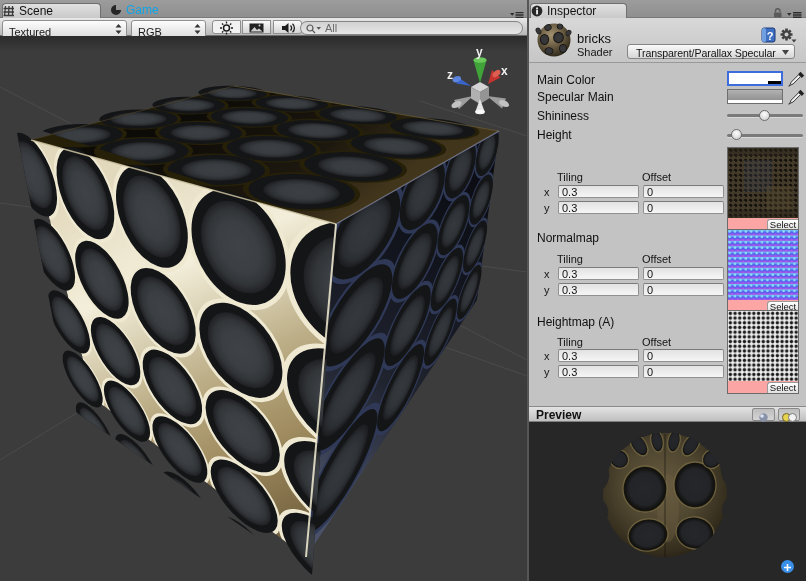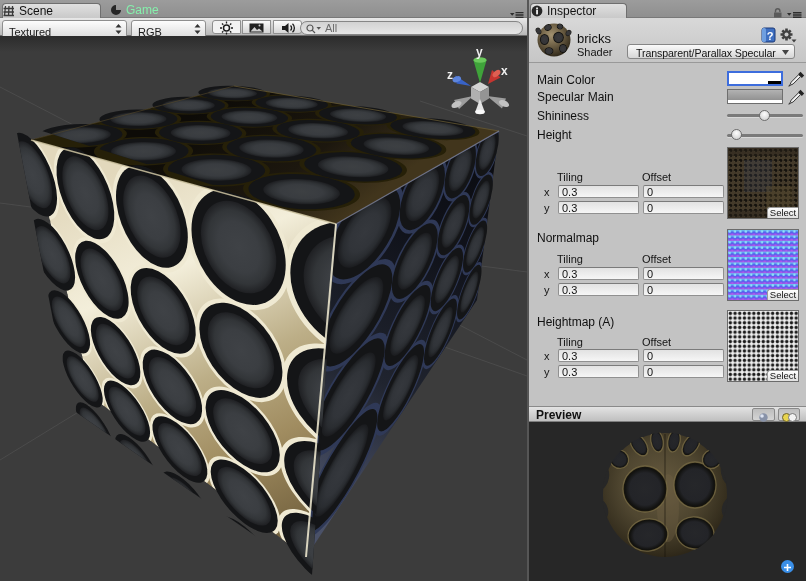--- a/index.html
+++ b/index.html
@@ -20,41 +20,41 @@
 .tbtn { position:absolute; top:2px; height:14px; width:29px; background:linear-gradient(#fbfbfb,#d4d4d4);
   border:1px solid #8f8f8f; }
 .tbtn.on { background:#f2f2f2; }
 
 .insp { position:absolute; left:529px; top:0; width:277px; height:581px; background:#c3c3c3; }
 .lbl { position:absolute; font-size:12px; color:#101010; white-space:nowrap; }
 .slbl { position:absolute; font-size:11px; color:#151515; white-space:nowrap; }
 .tf { position:absolute; height:13px; background:linear-gradient(#e2e2e2,#f6f6f6);
   border:1px solid #909090; border-top-color:#7b7b7b; border-radius:2px;
   font-size:11px; color:#111; padding:0px 0 0 3px; line-height:12px; }
-.thumbf { position:absolute; width:72px; height:72px; background:#fca5a5; border:1px solid #6b6b6b; }
+.thumbf { position:absolute; width:72px; height:84px; background:#fca5a5; border:1px solid #6b6b6b; }
 .selbtn { position:absolute; right:0px; bottom:0px; width:31px; height:11px;
   background:linear-gradient(#ffffff,#e0e0e0); border:1px solid #9a9a9a; border-right:none; border-bottom:none;
   border-radius:3px 0 0 0; font-size:9.5px; color:#111; text-align:center; line-height:10px; }
 .track { position:absolute; height:3px; background:#7a7a7a; border-radius:2px; box-shadow:0 1px 0 #d8d8d8; }
 .thumbk { position:absolute; width:11px; height:11px; border-radius:50%;
   background:radial-gradient(circle at 50% 35%, #fdfdfd, #c9c9c9); border:1px solid #6d6d6d; }
 .swatch { position:absolute; left:198px; width:56px; height:15px; }
 </style>
 </head>
 <body>
 
 <div class="abs" style="left:0;top:0;width:527px;height:581px;">
   <div class="tabbar" style="width:527px;"></div>
   <div class="tab" style="left:2px; width:99px; padding-left:0;">
     <svg width="12" height="12" viewBox="0 0 12 12" style="margin-right:4px;">
       <g stroke="#3a3a3a" stroke-width="1.3">
         <path d="M2.5 1 L1.5 11 M6 1 L5.5 11 M9.5 1 L9.5 11 M0.5 3.5 L11 3.5 M0.5 7 L11 7 M0.5 10.5 L11 10.5" fill="none"></path>
       </g>
     </svg>Scene</div>
-  <div class="abs" style="left:110px;top:2px;width:80px;height:16px;font-size:12px;color:#86efac;display:flex;align-items:center;">
+  <div class="abs" style="left:110px;top:2px;width:80px;height:16px;font-size:12px;color:#0ea5e9;display:flex;align-items:center;">
     <svg width="12" height="12" viewBox="0 0 12 12" style="margin-right:4px;">
       <path d="M6 1 A5 5 0 1 0 11 6 L6 6 Z" fill="#262626"></path>
     </svg>Game</div>
 
   <svg class="abs" style="left:510px;top:12px;" width="14" height="6" viewBox="0 0 14 6">
     <path d="M0 1 L4.5 1 L2.2 3.8 Z" fill="#2e2e2e"></path>
     <g stroke="#2e2e2e" stroke-width="1.3">
         <path d="M5.5 0.7 H13.5 M5.5 3 H13.5 M5.5 5.3 H13.5"></path>
       </g>
   </svg>

